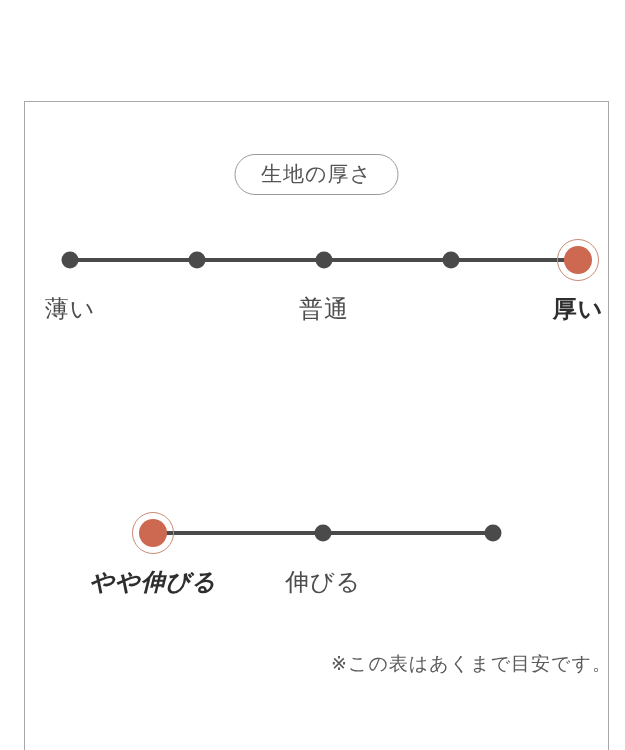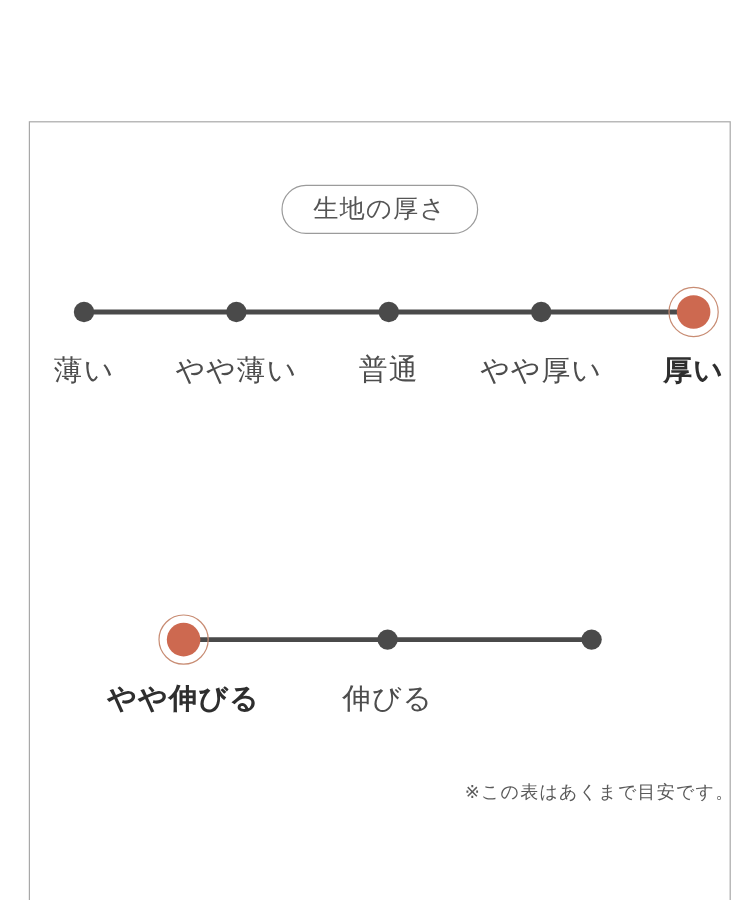--- a/index.html
+++ b/index.html
@@ -110,21 +110,21 @@
   .opt-label.selected {
     font-weight: bold;
     color: var(--label-selected);
     text-align: center;
   }
 
   .footnote {
     position: absolute;
     top: 651px;
     right: 13px;
-    font-size: 15px;
+    font-size: 19px;
     letter-spacing: 1px;
     color: var(--footnote);
     white-space: nowrap;
   }
 </style>
 </head>
 <body>
 
 <div class="chart-box">
   <div id="scales-root">
@@ -137,37 +137,35 @@
     <div class="stop" style="left: 0%;"></div>
           <div class="stop" style="left: 25%;"></div>
           <div class="stop" style="left: 50%;"></div>
           <div class="stop" style="left: 75%;"></div>
           <div class="stop selected" style="left: 100%;">
             <div class="ring"></div>
           </div>
         </div>
     <div class="labels-row">
           <div class="opt-label" style="left: 0%;">薄い</div>
-          <div class="opt-label" style="left: 25%;">やや薄い</div>
-          <div class="opt-label" style="left: 50%; font-family: Liberation Serif, serif;">普通</div>
-          <div class="opt-label" style="left: 75%;">やや厚い</div>
+          <div class="opt-label" style="left: 50%;">普通</div>
           <div class="opt-label selected" style="left: 100%;">厚い</div>
         </div>
   </section>
 
   <section class="scale" data-idx="1">
     <div class="track-area">
       <div class="track-line"></div>
     <div class="stop selected" style="left: 0%;">
             <div class="ring"></div>
           </div>
           <div class="stop" style="left: 50%;"></div>
           <div class="stop" style="left: 100%;"></div>
         </div>
     <div class="labels-row">
-          <div class="opt-label selected" style="left: 0%;">やや伸びる</div>
+          <div class="opt-label selected" style="left: 0%; font-style: italic;">やや伸びる</div>
           <div class="opt-label" style="left: 50%;">伸びる</div>
         </div>
   </section>
 </div>
 </div>
 
 <div class="footnote">※この表はあくまで目安です。</div>
 
 </body></html>

